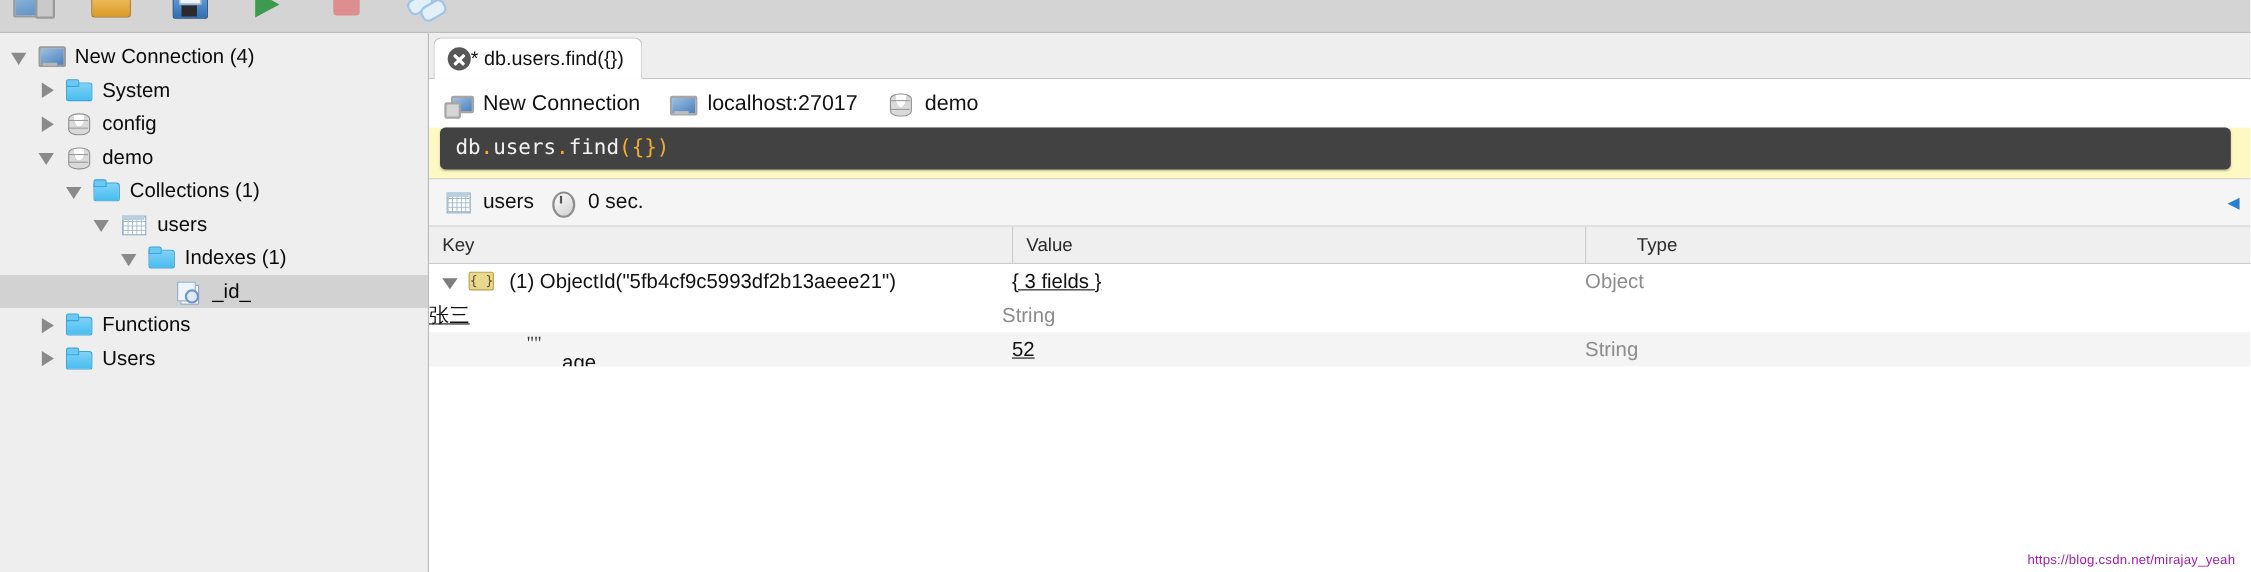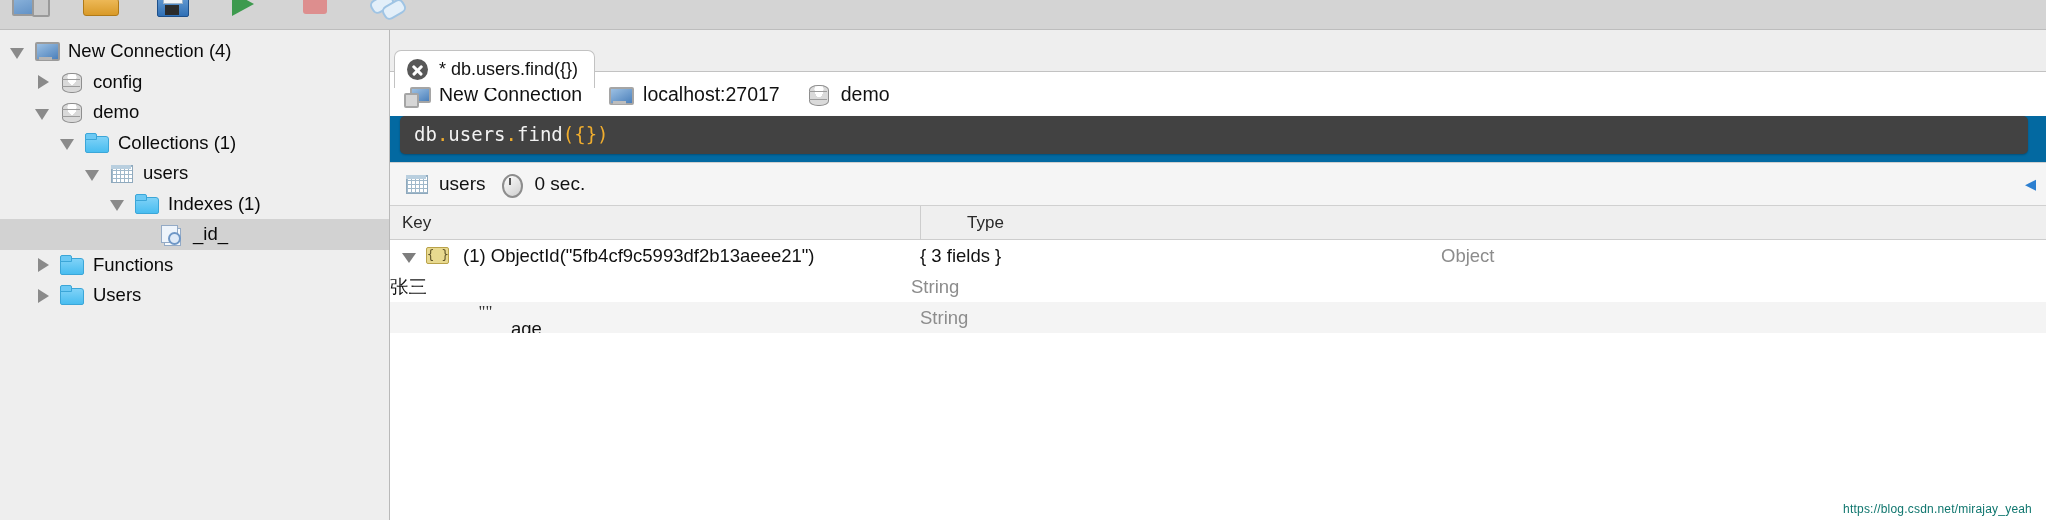--- a/index.html
+++ b/index.html
@@ -149,22 +149,22 @@
   .right { flex: 1 1 auto; display: flex; flex-direction: column; min-width: 0; background:#ffffff; }
 
   .tabstrip {
     height: 42px; flex: 0 0 42px; background:#eeeeee;
     display:flex; align-items:flex-end; padding-left: 4px;
     border-bottom: 1px solid #c2c2c2;
   }
   .tab {
     height: 38px; background:#ffffff; border:1px solid #c2c2c2; border-bottom:none;
     border-radius: 7px 7px 0 0; display:flex; align-items:center;
-    padding: 0 16px 0 12px; gap: 11px; font-size: 18px; color:#111;
-    position: relative; top: 17px;
+    padding: 0 16px 0 12px; font-size: 18px; color:#111;
+    position: relative; top: 1px;
   }
   .close-x {
     width: 21px; height: 21px; border-radius:50%; background:#585858;
     position: relative; flex: 0 0 21px;
   }
   .close-x::before, .close-x::after {
     content:""; position:absolute; left:4px; top:9.5px; width:13px; height:2.6px;
     background:#ffffff; border-radius:1px;
   }
   .close-x::before { transform: rotate(45deg); }
@@ -195,21 +195,21 @@
   .cb-ico.db2::before {
     content:""; position:absolute; left:3px; top:1px; width:18px; height:19px;
     background: radial-gradient(ellipse at 50% 16%, #ffffff 0 35%, #dadada 36% 100%);
     border:1px solid #8e8e8e; border-radius: 9px/5px;
   }
   .cb-ico.db2::after {
     content:""; position:absolute; left:3px; top:7px; width:18px; height:7px;
     border-top:1px solid #9c9c9c; border-bottom:1px solid #9c9c9c;
   }
 
-  .editorwrap { padding: 0 0 8px 10px; background:#0369a1; }
+  .editorwrap { padding: 0 0 8px 10px; background:#fef9c3; }
   .editor {
     background:#424242; border-radius: 5px; color:#f2f2f2;
     font-family: "DejaVu Sans Mono", monospace; font-size: 19px;
     padding: 7px 14px 9px 14px; display:inline-block; min-width: 1628px;
     box-shadow: 0 1px 2px rgba(0,0,0,.25);
   }
   .punct { color:#f0ad2e; }
 
   .resbar {
     height: 44px; flex: 0 0 44px; background:#f5f5f5;
@@ -251,21 +251,21 @@
   .th + .th { border-left:1px solid #cdcdcd; }
   .col-key   { width: 530px; flex:0 0 530px;text-align:right; }
   .col-value { width: 521px; flex:0 0 521px; }
   .col-type  { flex: 1 1 auto; padding-left: 46px; }
 
   .rows { flex: 1 1 auto; overflow: hidden; background:#ffffff; }
   .row { height: 31px; display:flex; align-items:center; font-size:18.5px; color:#111; }
   .row.alt { background:#f4f4f4; }
   .cell { height:31px; display:flex; align-items:center; white-space:nowrap; overflow:hidden; }
   .cell.key { width:530px; flex:0 0 530px; padding-left: 12px; gap: 8px; }
-  .cell.value { width:521px; flex:0 0 521px; }
+  .cell.value { width:521px; flex:0 0 521px;text-decoration:underline; }
   .cell.type { flex:1 1 auto; color:#8c8c8c; }
   .row-arrow { width:16px; height:16px; position:relative; flex:0 0 16px; }
   .row-arrow.open::before {
     content:""; position:absolute; left:0; top:5px;
     border-style:solid; border-width:10px 7px 0 7px;
     border-color:#7d7d7d transparent transparent transparent;
   }
   .row-ico { width:23px; height:17px; flex:0 0 23px; position:relative; }
   .row-ico.obj {
     background:#e8d98f; border:1px solid #b9a martian; border:1px solid #b9a24a; border-radius:2px;
@@ -281,21 +281,21 @@
     font-family:"Liberation Serif", serif; text-align:center; line-height:12px;
   }
   .row-ico.str::after { content:'""'; position:absolute; left:0; right:0; top:-3px; }
   .indent { width: 40px; flex:0 0 40px; }
 
   .footer {
     height: 32px; flex: 0 0 32px; background:#ffffff; position: relative;
   }
   .watermark {
     position:absolute; right: 14px; bottom: 4px; font-size: 12px;
-    color: #0f766e; letter-spacing: .2px;
+    color: #a21caf; letter-spacing: .2px;
   }
 </style>
 </head>
 <body>
 
 <div class="app">
 
   <div class="toolbar">
     <div class="tb-btn">
         <span class="ico-conn"></span>
@@ -321,20 +321,27 @@
 
   <div class="body">
 
     <div class="tree" id="tree">
         <div class="trow">
           <span style="width: 10px; flex: 0 0 10px;"></span>
           <span class="arrow open"></span>
           <span style="width: 9px; flex: 0 0 9px;"></span>
           <span class="ticon monitor"></span>
           <span class="tlabel">New Connection (4)</span>
+        </div>
+        <div class="trow">
+          <span style="width: 35px; flex: 0 0 35px;"></span>
+          <span class="arrow closed"></span>
+          <span style="width: 9px; flex: 0 0 9px;"></span>
+          <span class="ticon folder"></span>
+          <span class="tlabel">System</span>
         </div>
         <div class="trow">
           <span style="width: 35px; flex: 0 0 35px;"></span>
           <span class="arrow closed"></span>
           <span style="width: 9px; flex: 0 0 9px;"></span>
           <span class="ticon db"></span>
           <span class="tlabel">config</span>
         </div>
         <div class="trow">
           <span style="width: 35px; flex: 0 0 35px;"></span>
@@ -422,20 +429,21 @@
         </div>
         <div class="rb-item">
           <span class="rb-ico clock"></span>
           <span>0 sec.</span>
         </div>
         <span class="chev">◂</span>
       </div>
 
       <div class="thead" id="thead">
           <div class="th col-key">Key</div>
+          <div class="th col-value">Value</div>
           <div class="th col-type">Type</div>
         </div>
 
       <div class="rows" id="rows">
           <div class="row">
             <div class="cell key">
               <span class="row-arrow open"></span>
               <span class="row-ico obj"></span>
               <span style="padding-left: 6px;">(1) ObjectId("5fb4cf9c5993df2b13aeee21")</span>
             </div>
@@ -446,20 +454,21 @@
             <div class="cell value">张三</div>
             <div class="cell type">String</div>
           </div>
           <div class="row alt">
             <div class="cell key">
               <span class="indent"></span>
               <span class="row-arrow"></span>
               <span class="row-ico str"></span>
               <span style="padding-left: 6px; margin-top: 22px;">age</span>
             </div>
+            <div class="cell value">52</div>
             <div class="cell type">String</div>
           </div>
         </div>
 
       <div class="footer">
         <span class="watermark">https://blog.csdn.net/mirajay_yeah</span>
       </div>
 
     </div>
   </div>

